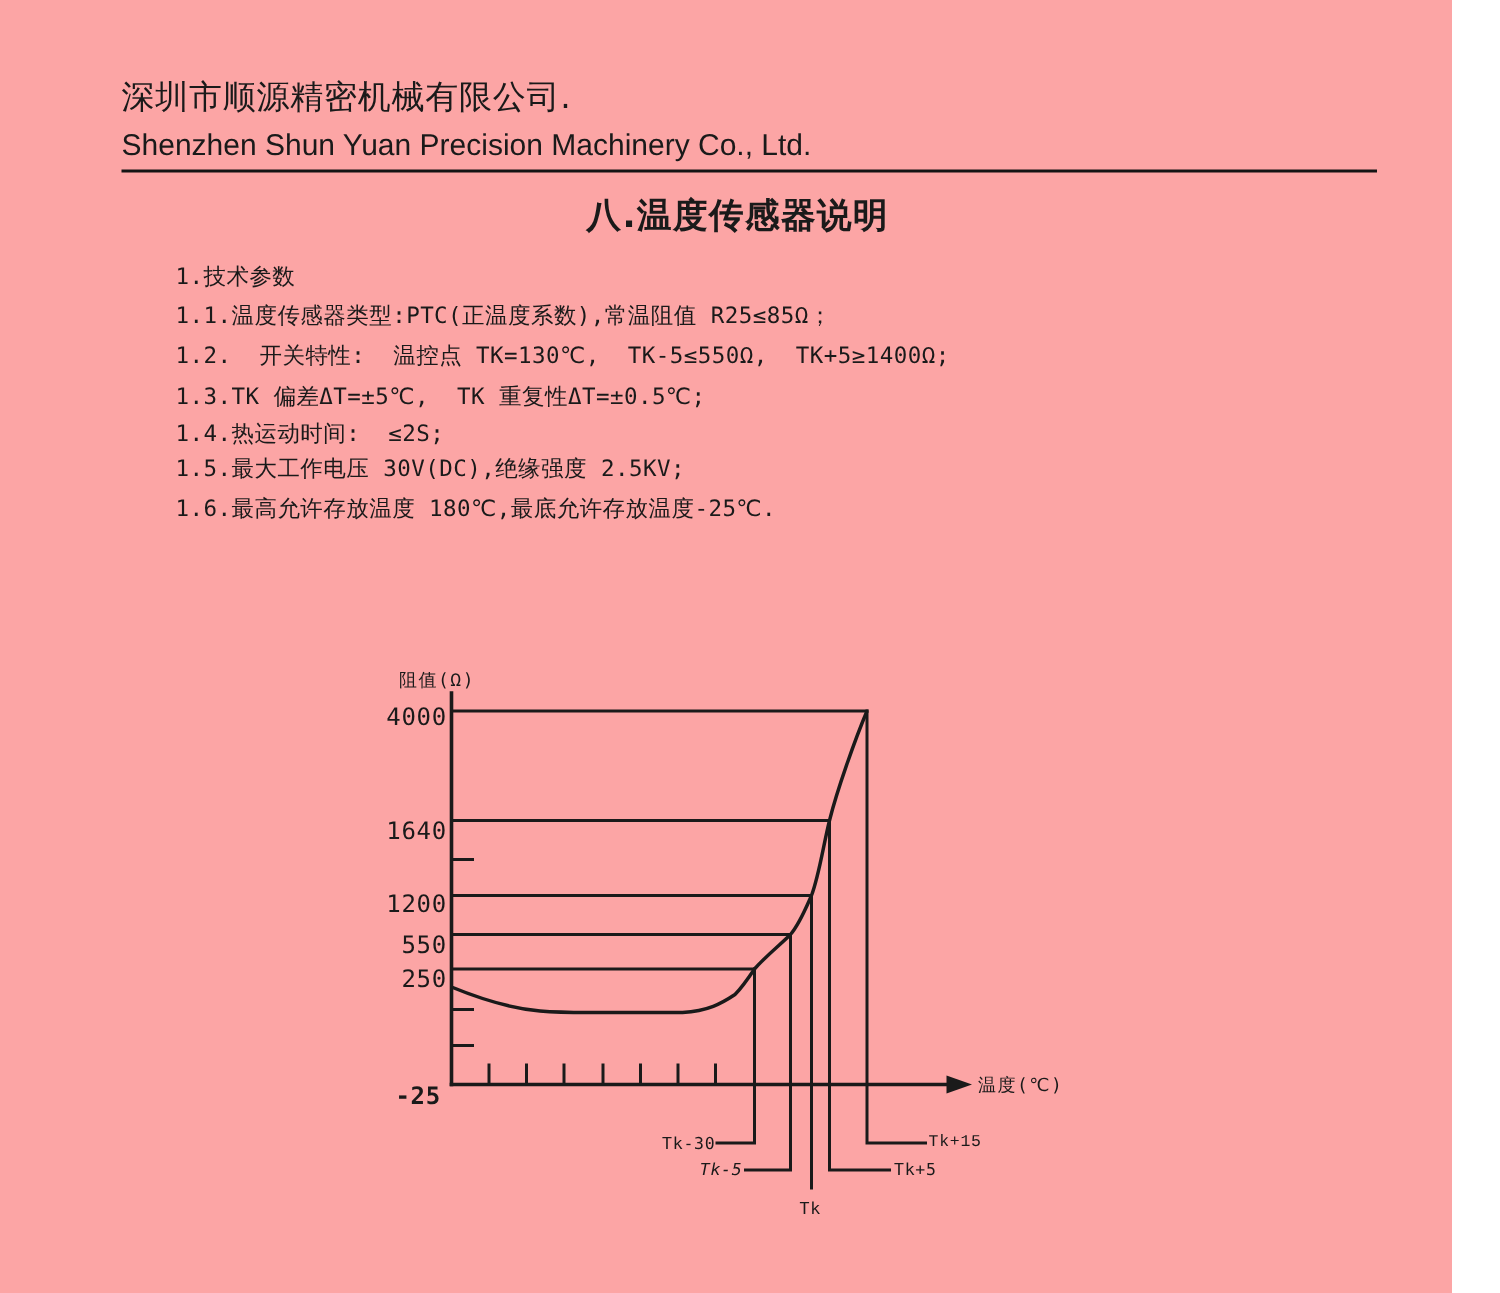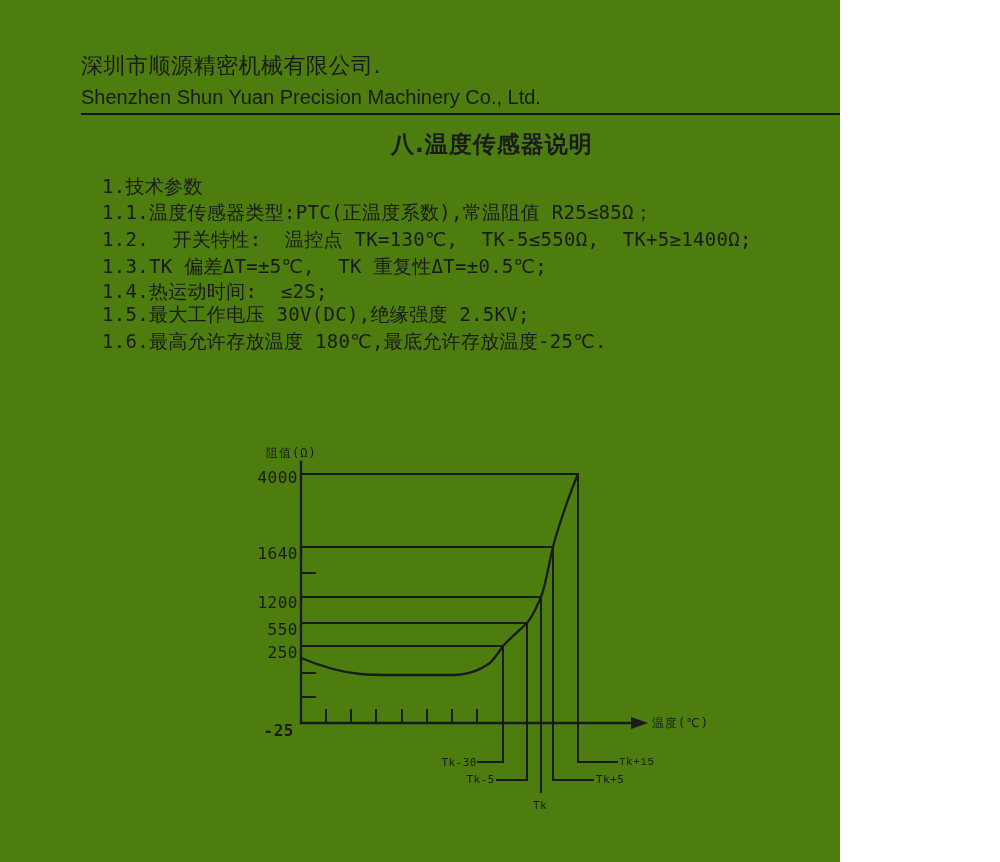--- a/index.html
+++ b/index.html
@@ -1,48 +1,48 @@
 <!DOCTYPE html>
 <html><head>
 <meta charset="utf-8">
 <style>
   html,body{margin:0;padding:0;background:#ffffff;}
   .page{
-    position:relative;width:840px;height:862px;background:#4d7c0f;
+    position:relative;width:968px;height:862px;background:#fca5a5;
     font-family:"Liberation Sans",sans-serif;color:#1a1a1a;overflow:hidden;
   }
   .abs{position:absolute;line-height:1;}
   
   .company-cn{left:81px;top:55px;font-size:22px;letter-spacing:.5px;
     font-family:"DejaVu Sans",sans-serif;}
   .company-en{left:81px;top:87px;font-size:20px;font-family:"Liberation Sans",sans-serif;}
   .header-rule{left:81px;top:113px;width:837px;height:2px;background:#141414;}
   
   .section-title{left:391px;top:133px;font-size:23px;font-weight:bold;letter-spacing:1px;
     font-family:"DejaVu Sans",sans-serif;}
   
-  .spec{left:102px;font-size:19px;white-space:pre;letter-spacing:.3px;
+  .spec{left:117px;font-size:15px;white-space:pre;letter-spacing:.3px;
     font-family:"DejaVu Sans Mono","DejaVu Sans",monospace;}
   .s0{top:177px}.s1{top:203px}.s2{top:230px}.s3{top:257px}
   .s4{top:282px}.s5{top:305px}.s6{top:332px}
   
   .chart{position:absolute;left:0;top:0;width:1000px;height:862px;}
   .chart svg{position:absolute;left:0;top:0;}
   .axlab{font-size:12px;letter-spacing:1px;
     font-family:"DejaVu Sans Mono","DejaVu Sans",monospace;}
   .ytick{font-size:16px;letter-spacing:.5px;text-align:right;width:48px;left:250px;
     font-family:"DejaVu Sans Mono",monospace;}
   .yt0{top:470px}.yt1{top:546px}.yt2{top:595px}.yt3{top:622px}.yt4{top:645px}
   .origin{top:723px;width:44px;left:250px;font-weight:bold;}
   .ylab{left:266px;top:447px;}
   .xlab{left:652px;top:717px;text-align:center;}
   .xmark{font-size:11px;letter-spacing:.5px;
     font-family:"DejaVu Sans Mono",monospace;}
   .m0{left:417px;top:757px;width:60px;text-align:right;}
-  .m1{left:435px;top:774px;width:60px;text-align:right;}
+  .m1{left:435px;top:774px;width:60px;text-align:right;font-style:italic;}
   .m2{left:533px;top:800px;}
   .m3{left:596px;top:774px;}
   .m4{left:619px;top:757px;font-family:Liberation Mono, monospace;}
 </style>
 </head>
 <body>
 
 <div class="page">
 
   <div class="abs company-cn">深圳市顺源精密机械有限公司.</div>

